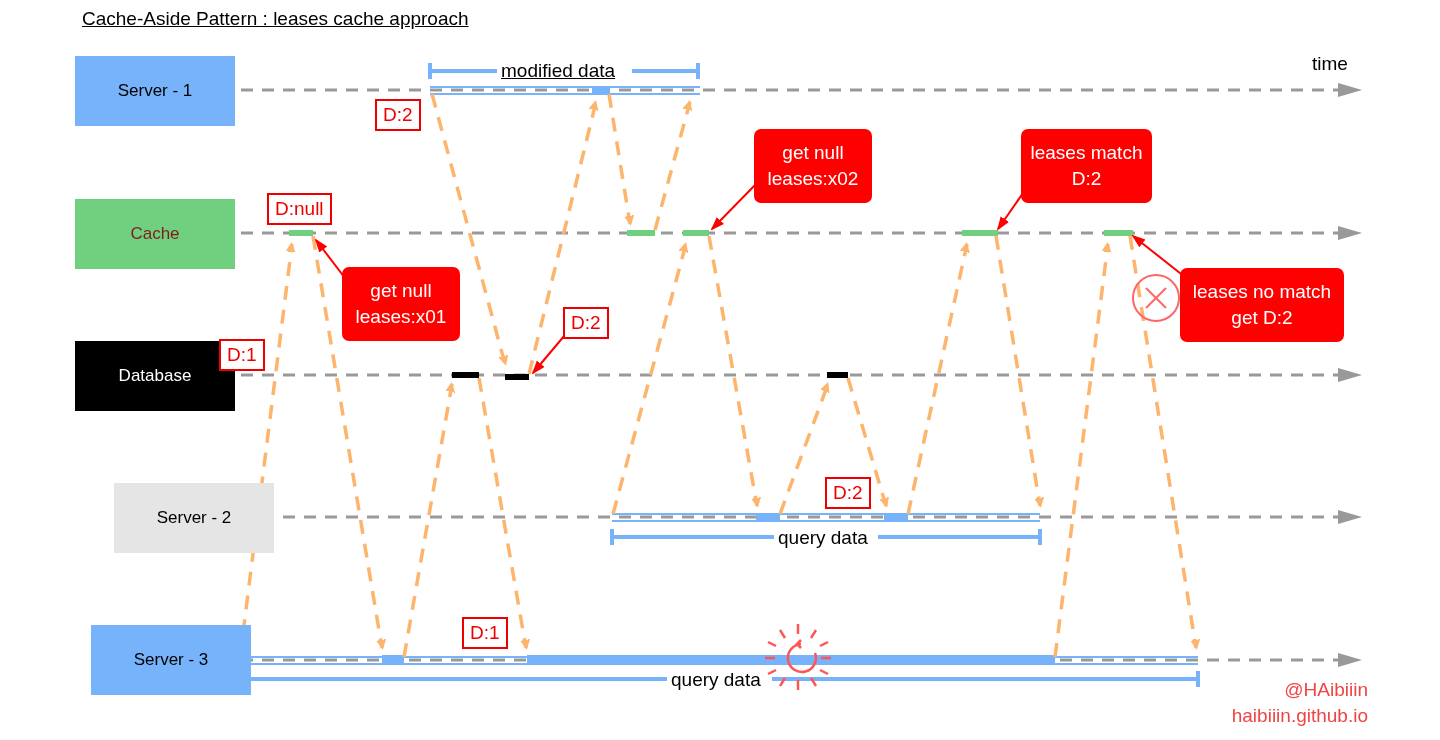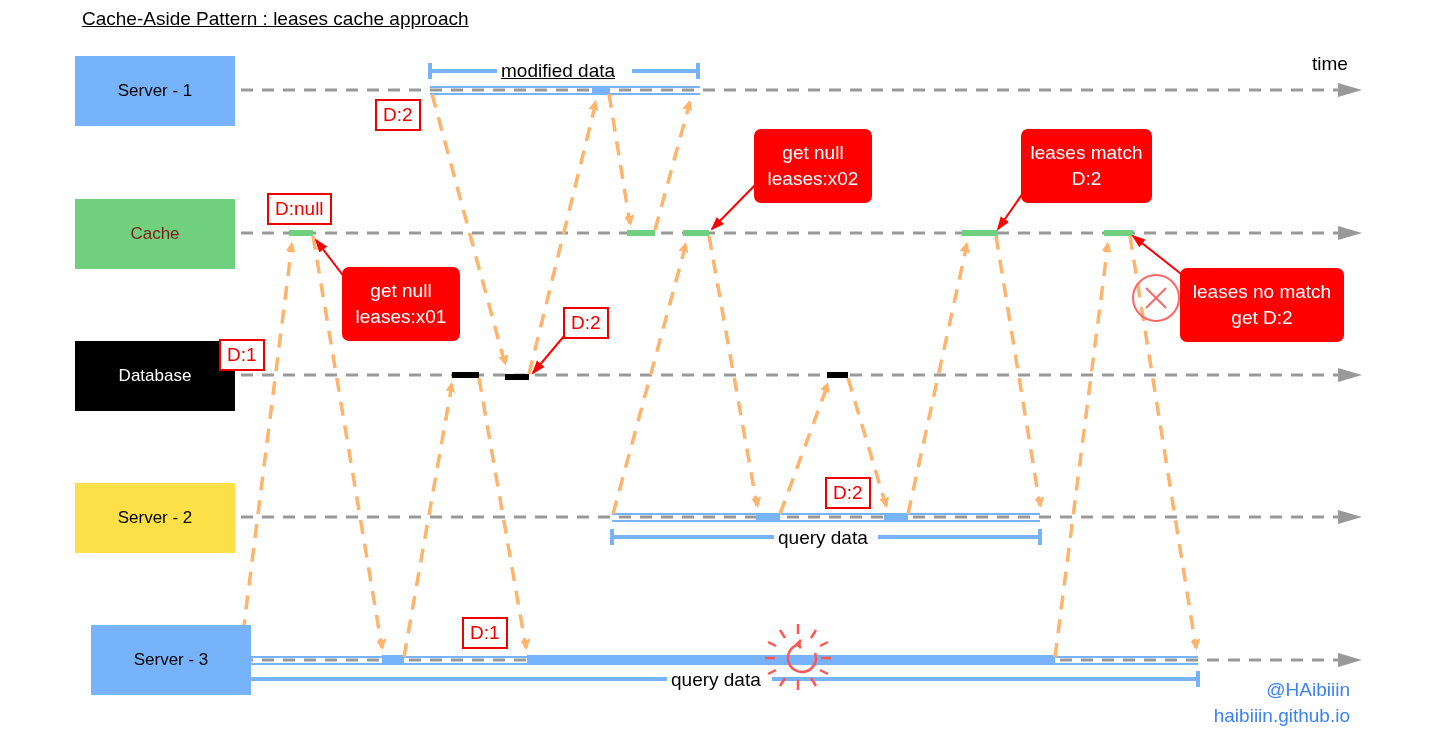--- a/index.html
+++ b/index.html
@@ -2,27 +2,27 @@
 <html><head>
 <meta charset="utf-8">
 <style>
   html,body{margin:0;padding:0;background:#fff;}
   body{width:1440px;height:740px;position:relative;overflow:hidden;font-family:"Liberation Sans",sans-serif;}
   .title{position:absolute;left:82px;top:8px;font-size:19px;text-decoration:underline;color:#000;}
   .node{position:absolute;left:75px;width:160px;height:70px;display:flex;align-items:center;justify-content:center;font-size:17px;}
   .n-s1{top:56px;background:#77b3fa;color:#000;}
   .n-cache{top:199px;background:#70d07f;color:#7f1d1d;}
   .n-db{top:341px;background:#000;color:#fff;}
-  .n-s2{top:483px;background:#fde047;color:#000;}
+  .n-s2{top:483px;background:#e5e5e5;color:#000;margin-left:39px;}
   .n-s3{top:625px;background:#77b3fa;color:#000;margin-left:16px;}
   .time{position:absolute;left:1312px;top:53px;font-size:19px;}
   .dbox{position:absolute;border:2px solid #e00;background:#fff;color:#e00;font-size:19px;padding:2px 6px;line-height:24px;}
   .callout{position:absolute;background:#f00;color:#fff;font-size:19px;line-height:26px;text-align:center;border-radius:7px;padding:11px 6px;}
   .span-label{position:absolute;font-size:19px;background:#fff;padding:0 4px;line-height:22px;}
-  .credit{position:absolute;right:90px;color:#3b82f6;font-size:19px;text-align:right;}
+  .credit{position:absolute;right:72px;color:#ef4444;font-size:19px;text-align:right;}
   svg{position:absolute;left:0;top:0;}
 </style>
 </head>
 <body>
 
 <div class="title">Cache-Aside Pattern : leases cache approach</div>
 <div class="time">time</div>
 
 <svg width="1440" height="740">
   <defs>

